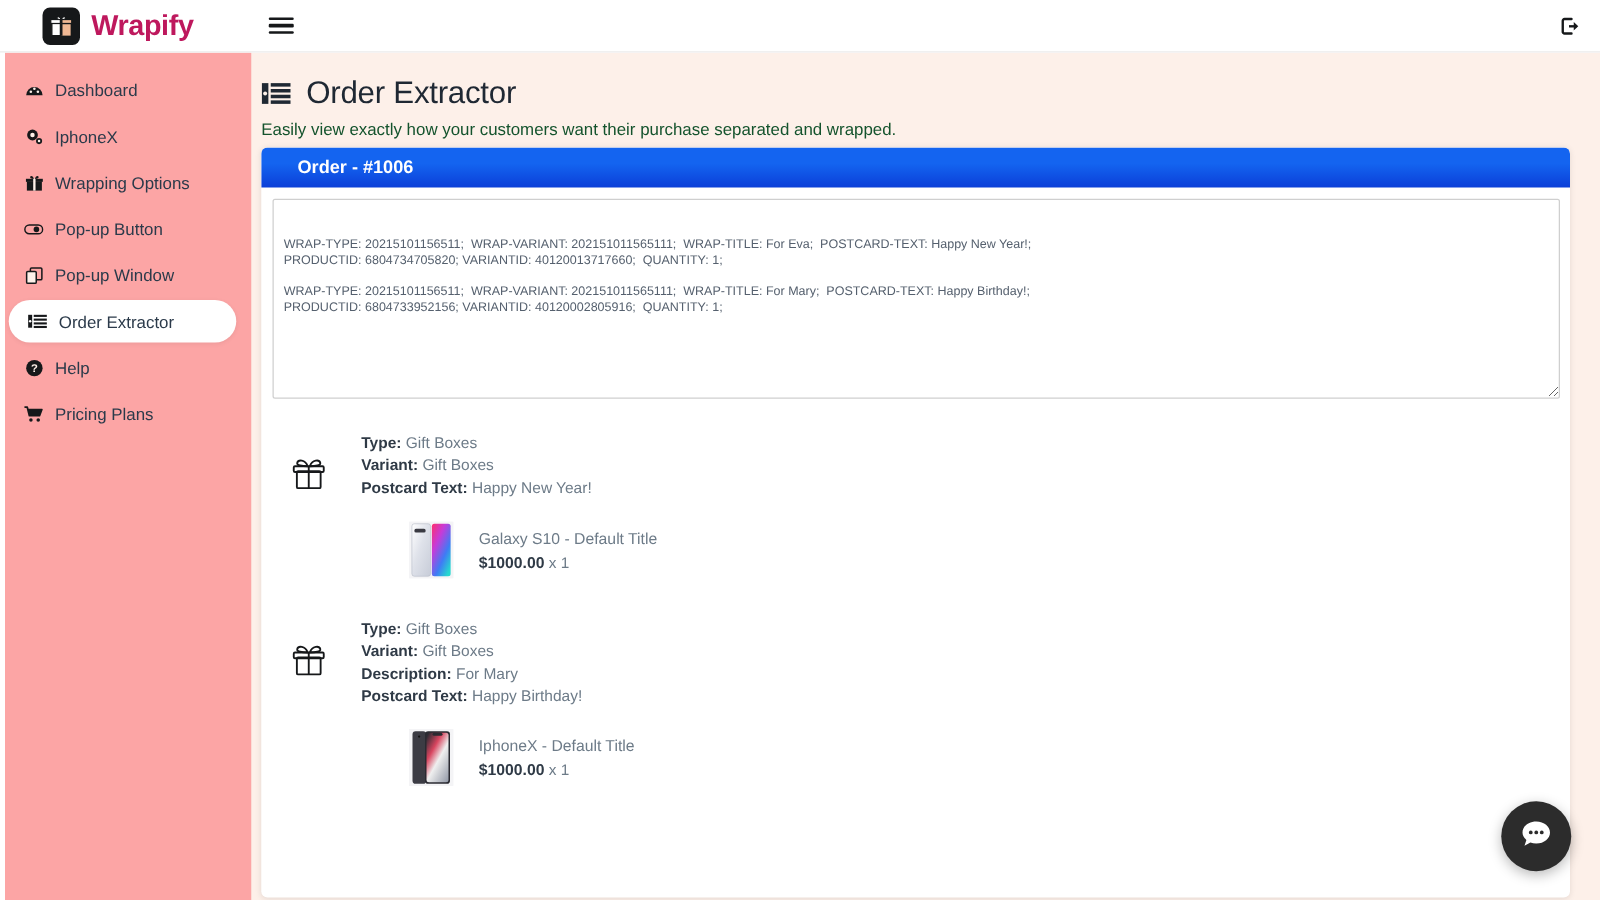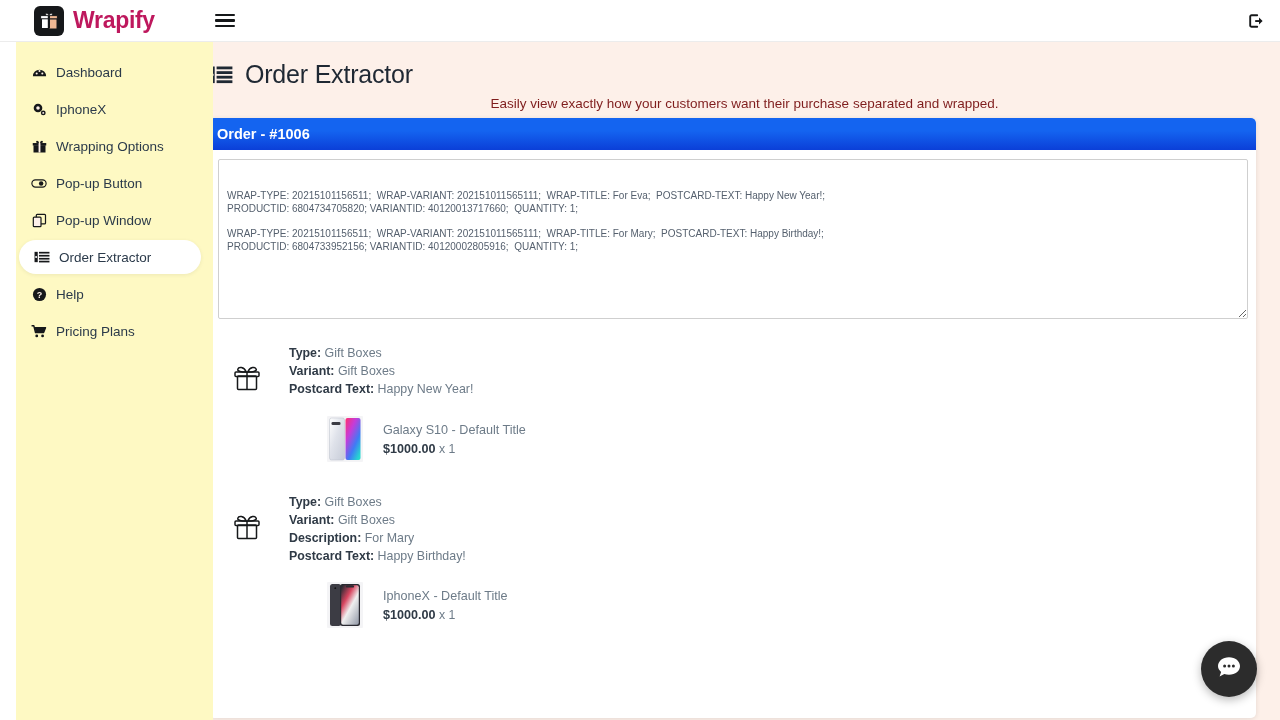--- a/index.html
+++ b/index.html
@@ -37,23 +37,23 @@
   .hamburger span { display: block; height: 2.4px; background: #16181a; border-radius: 1px; }
   .logout-btn {
     position: absolute; right: 10px; top: 9px;
     width: 28px; height: 24px;
     display: flex; align-items: center; justify-content: center;
     cursor: pointer;
   }
 
   
   .sidebar {
-    position: absolute; top: 42px; left: 16px;
+    position: absolute; top: 42px; left: 4px;
     width: 197px; height: 678px;
-    background: #fef9c3;
+    background: #fca5a5;
     padding-top: 10px;
     z-index: 20;
   }
   .nav-item {
     display: flex; align-items: center; gap: 9px;
     height: 34px; margin: 3px 12px 3px 0;
     padding-left: 15px;
     border-radius: 0 20px 20px 0;
     cursor: pointer;
     color: #2b3a4a;
@@ -80,37 +80,37 @@
     overflow: hidden;
   }
   .page-head { padding: 18px 0 0 12px; }
   .page-title-row { display: flex; align-items: center; gap: 12px; }
   .page-title-icon { width: 24px; height: 22px; display: inline-flex; align-items: center; }
   .page-title {
     font-size: 25px; color: #1f2833; font-weight: normal;
     letter-spacing: -0.2px;
   }
   .page-sub {
-    margin-top: 7px; font-size: 13.5px; color: #7f1d1d; text-align: center;
+    margin-top: 7px; font-size: 13.5px; color: #14532d;
   }
 
   
   .card {
     position: absolute; top: 76px; left: 12px;
     width: 1047px; height: 600px;
     background: #ffffff;
     border-radius: 5px;
     box-shadow: 0 1px 5px rgba(0,0,0,0.10);
     overflow: hidden;
   }
   .card-header {
     height: 32px;
     background: linear-gradient(180deg, #1464f0 0%, #1464f0 40%, #0b3fd8 100%);
     display: flex; align-items: center;
-    padding-left: 8px;
+    padding-left: 29px;
     color: #ffffff; font-size: 14.5px; font-weight: bold;
     border-radius: 4px 4px 0 0;
   }
   .card-body { padding: 9px 9px 0 9px; position: relative; height: 568px; }
 
   .extract-area {
     width: 1030px; height: 160px;
     border: 1px solid #cfcfcf;
     border-radius: 2px;
     background: #ffffff;

